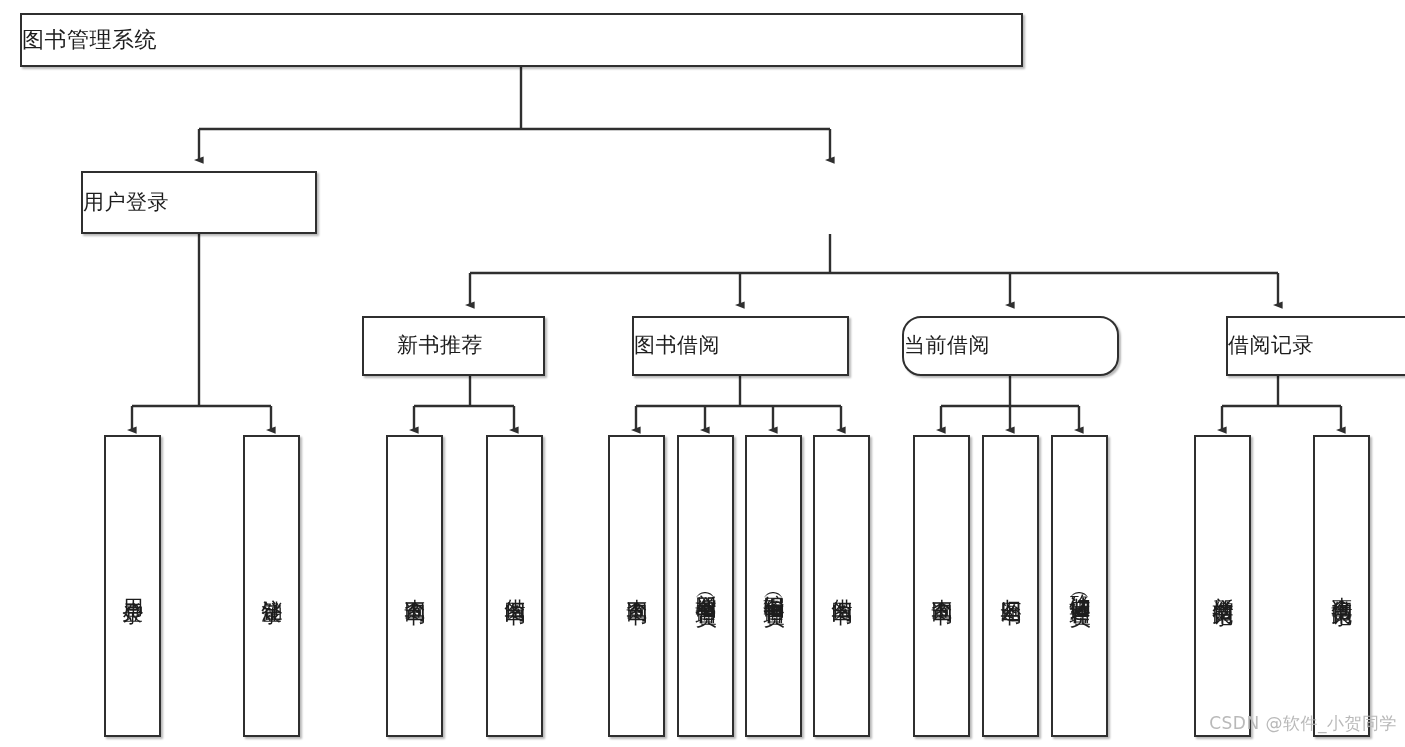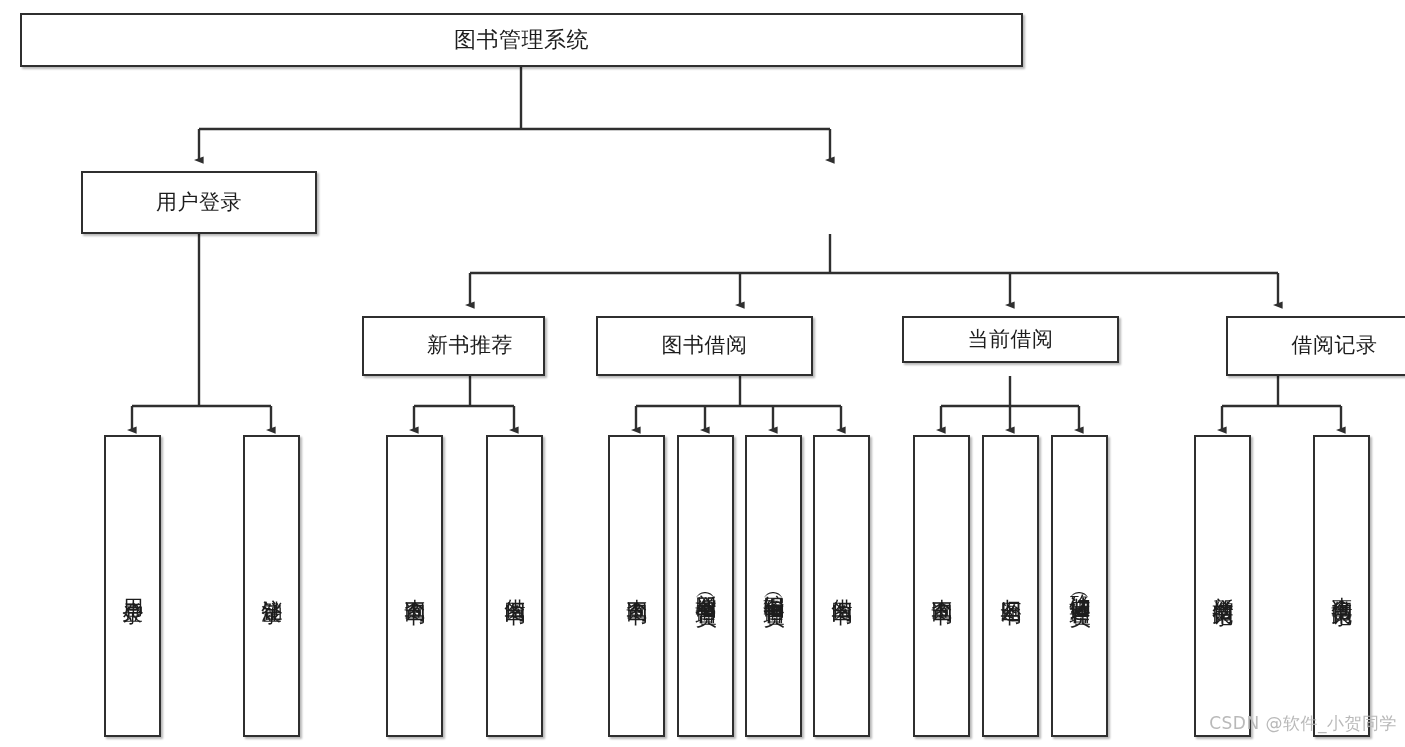--- a/index.html
+++ b/index.html
@@ -28,21 +28,21 @@
     pointer-events: none;
   }
   .node {
     position: absolute;
     box-sizing: border-box;
     background: #ffffff;
     border: 2px solid #2f2f2f;
     box-shadow: 2px 2px 2px rgba(0,0,0,0.28);
     display: flex;
     align-items: center;
-    justify-content: center;
+    justify-content: flex-start;
     color: #1d1d1d;
   }
   .node-label {
     display: block;
     text-align: center;
     letter-spacing: 0.5px;
   }
   
   .node.horizontal .node-label {
     font-size: 21px;
@@ -134,24 +134,24 @@
     <span class="node-label">图书管理系统</span>
   </div>
 
   <div class="node horizontal" style="left:81px; top:171px; width:236px; height:63px;">
     <span class="node-label">用户登录</span>
   </div>
 
   <div class="node horizontal" style="left:362px; top:316px; width:183px; height:60px;padding-left:33px;">
     <span class="node-label">新书推荐</span>
   </div>
-  <div class="node horizontal" style="left:596px; top:316px; width:217px; height:60px;">
+  <div class="node horizontal" style="left:632px; top:316px; width:217px; height:60px;">
     <span class="node-label">图书借阅</span>
   </div>
-  <div class="node horizontal" style="left:902px; top:316px; width:217px; height:47px;">
+  <div class="node horizontal" style="left:902px; top:316px; width:217px; height:60px;border-radius:19px;">
     <span class="node-label">当前借阅</span>
   </div>
   <div class="node horizontal" style="left:1226px; top:316px; width:217px; height:60px;">
     <span class="node-label">借阅记录</span>
   </div>
 
   <div class="node leaf" style="left:104px; top:435px; width:57px; height:302px;">
     <span class="node-label">用户登录</span>
   </div>
   <div class="node leaf" style="left:243px; top:435px; width:57px; height:302px;">

